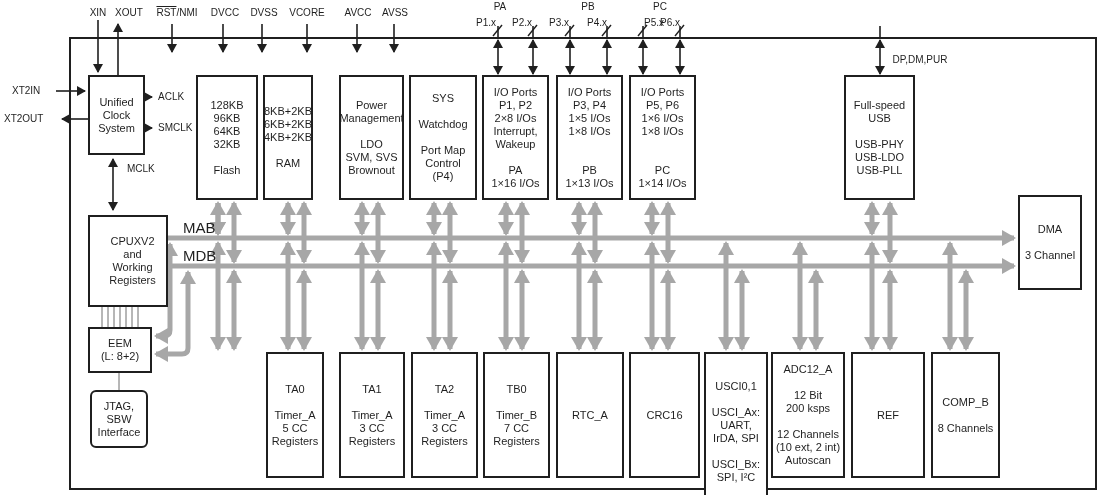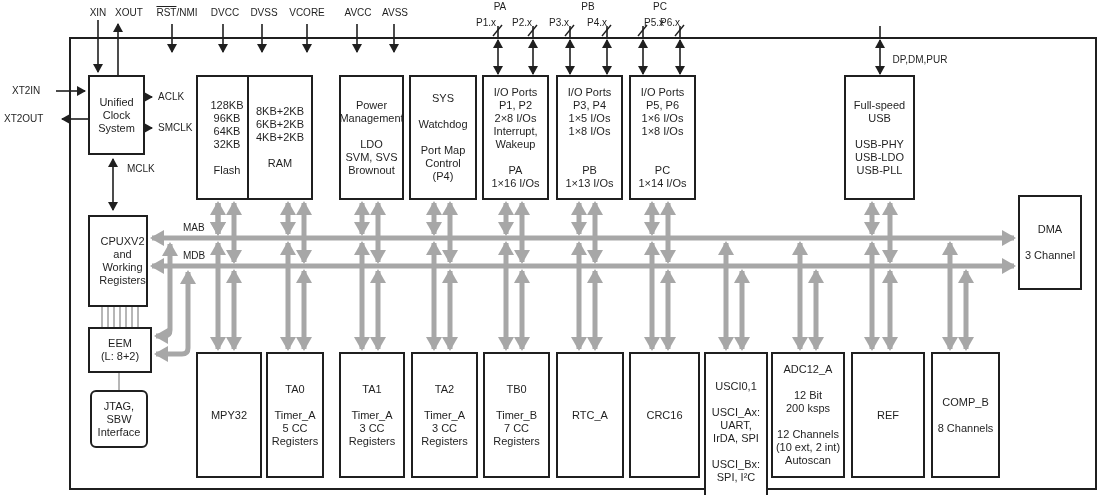--- a/index.html
+++ b/index.html
@@ -11,21 +11,21 @@
   .boundary{position:absolute;left:69px;top:37px;width:1028px;height:453px;
     border:2px solid #1f1f1f;box-sizing:border-box;z-index:1;background:transparent;}
   .block{
     position:absolute;background:#ffffff;border:2px solid #1f1f1f;box-sizing:border-box;
     display:flex;flex-direction:column;justify-content:center;align-items:center;
     text-align:center;font-size:11px;line-height:13px;z-index:3;
   }
   .block .ln{min-height:13px;white-space:nowrap;}
   .lbl{position:absolute;font-size:10px;line-height:13px;white-space:nowrap;z-index:4;}
   .ctr{transform:translateX(-50%);}
-  .buslbl{font-size:10px;}
+  .buslbl{font-size:15px;}
   .ov{text-decoration:overline;}
 </style>
 </head>
 <body>
 
 <div id="stage">
 
   <div class="boundary"></div>
 
   <svg id="wires" width="1100" height="495">
@@ -189,21 +189,21 @@
       <div class="ln">System</div>
     </div>
   <div class="block" style="left:196px;top:75px;width:62px;height:125px;">
       <div class="ln">128KB</div>
       <div class="ln">96KB</div>
       <div class="ln">64KB</div>
       <div class="ln">32KB</div>
       <div class="ln"></div>
       <div class="ln">Flash</div>
     </div>
-  <div class="block" style="left:247px;top:75px;width:66px;height:125px;">
+  <div class="block" style="left:263px;top:75px;width:50px;height:125px;">
       <div class="ln">8KB+2KB</div>
       <div class="ln">6KB+2KB</div>
       <div class="ln">4KB+2KB</div>
       <div class="ln"></div>
       <div class="ln">RAM</div>
     </div>
   <div class="block" style="left:339px;top:75px;width:65px;height:125px;">
       <div class="ln">Power</div>
       <div class="ln">Management</div>
       <div class="ln"></div>
@@ -252,21 +252,21 @@
     </div>
   <div class="block" style="left:844px;top:75px;width:71px;height:125px;">
       <div class="ln">Full-speed</div>
       <div class="ln">USB</div>
       <div class="ln"></div>
       <div class="ln">USB-PHY</div>
       <div class="ln">USB-LDO</div>
       <div class="ln">USB-PLL</div>
     </div>
 
-  <div class="block" style="left:88px;top:215px;width:60px;height:92px;padding-left:9px;">
+  <div class="block" style="left:88px;top:215px;width:80px;height:92px;padding-left:9px;">
       <div class="ln">CPUXV2</div>
       <div class="ln">and</div>
       <div class="ln">Working</div>
       <div class="ln">Registers</div>
     </div>
   <div class="block" style="left:88px;top:327px;width:64px;height:46px;">
       <div class="ln">EEM</div>
       <div class="ln">(L: 8+2)</div>
     </div>
   <div class="block" style="left:90px;top:390px;width:58px;height:58px;border-radius:6px;">
@@ -274,23 +274,20 @@
       <div class="ln">SBW</div>
       <div class="ln">Interface</div>
     </div>
 
   <div class="block" style="left:1018px;top:195px;width:64px;height:95px;">
       <div class="ln">DMA</div>
       <div class="ln"></div>
       <div class="ln">3 Channel</div>
     </div>
 
-  <div class="block" style="left:196px;top:352px;width:66px;height:126px;">
-      <div class="ln">MPY32</div>
-    </div>
   <div class="block" style="left:266px;top:352px;width:58px;height:126px;">
       <div class="ln">TA0</div>
       <div class="ln"></div>
       <div class="ln">Timer_A</div>
       <div class="ln">5 CC</div>
       <div class="ln">Registers</div>
     </div>
   <div class="block" style="left:339px;top:352px;width:66px;height:126px;">
       <div class="ln">TA1</div>
       <div class="ln"></div>

